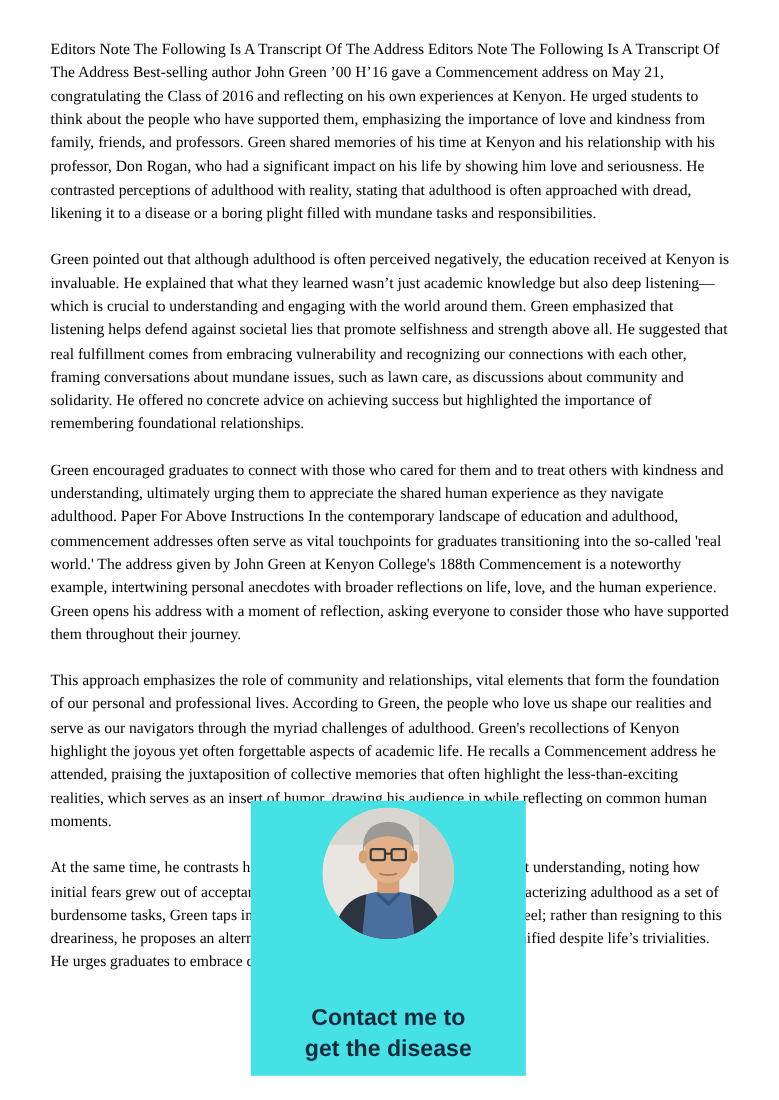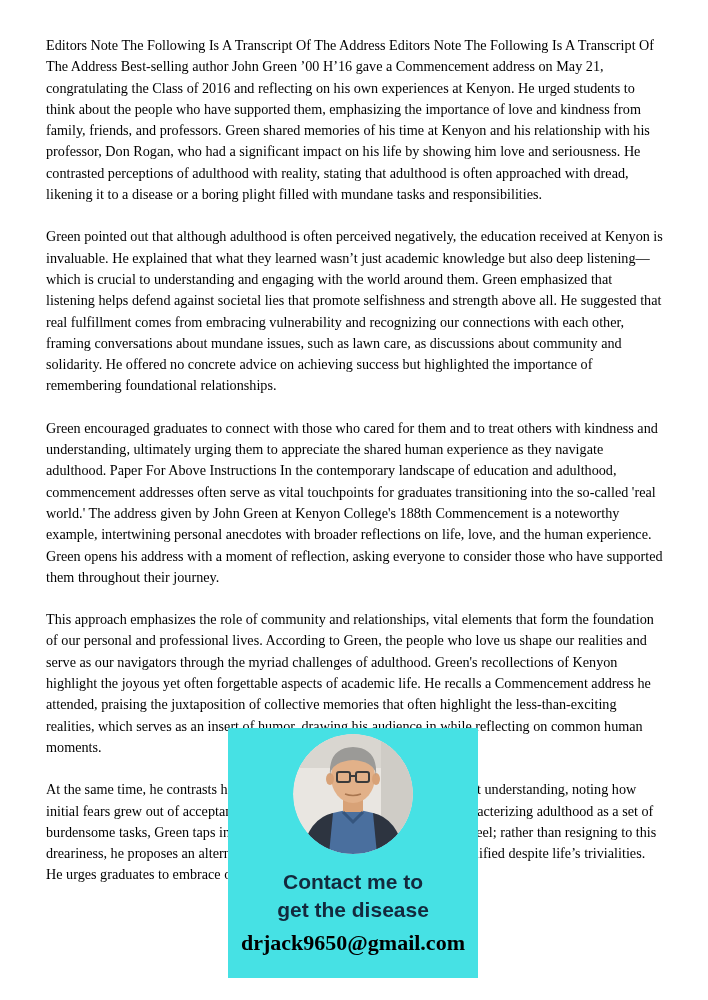--- a/index.html
+++ b/index.html
@@ -28,20 +28,21 @@
     position:absolute;
     left:228px;
     top:728px;
     width:250px;
     height:250px;
     background:#46e1e4;
     display:flex;
     flex-direction:column;
     align-items:center;
     cursor:pointer;
+    gap:44px;
   }
   .avatar {
     width:120px;
     height:120px;
     border-radius:50%;
     overflow:hidden;
     margin-top:6px;
     flex:0 0 auto;
   }
   .avatar svg { display:block; }

